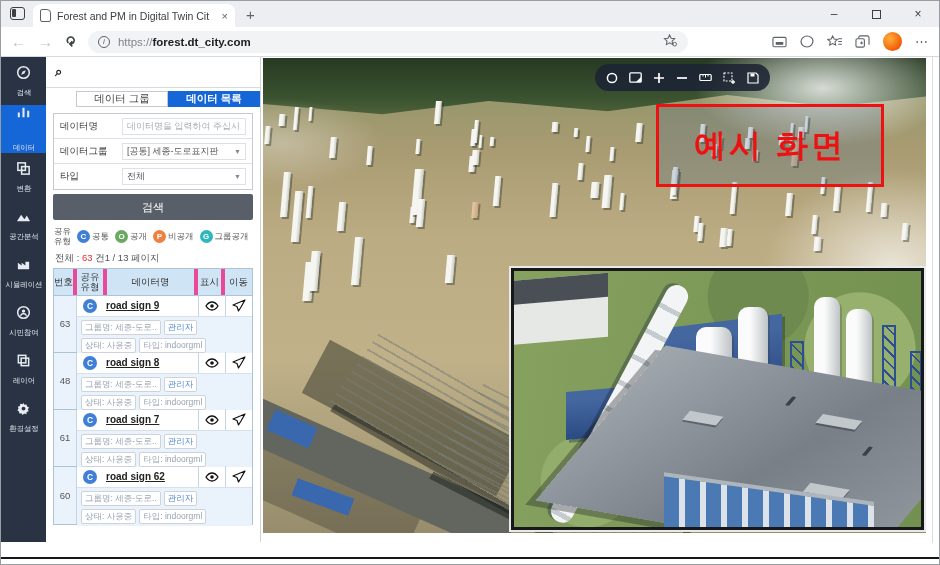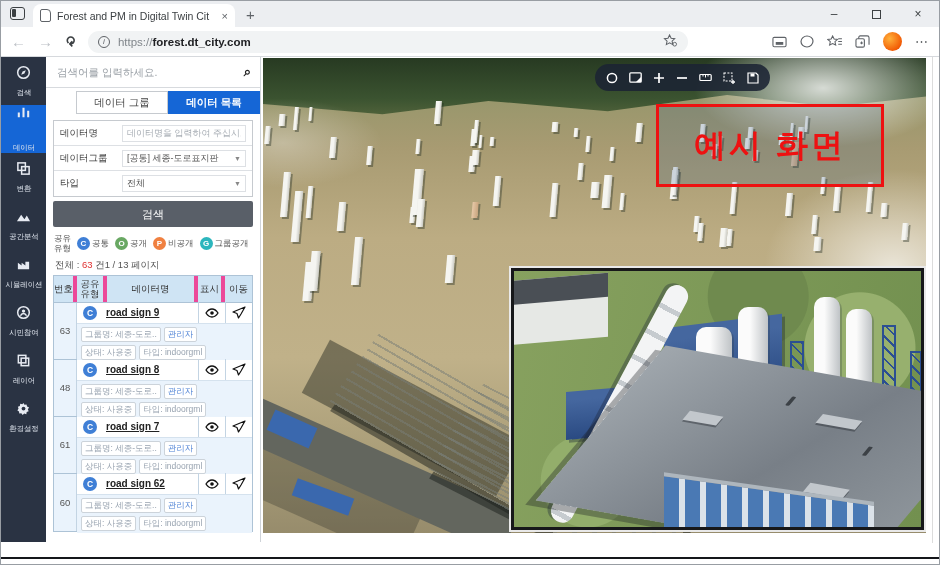--- a/index.html
+++ b/index.html
@@ -43,21 +43,21 @@
   .side-item.active{background:#1566d6;justify-content:space-between;}
   .side-item svg{width:15px;height:15px;stroke:#e7ebf2;fill:none;stroke-width:1.6;}
   .side-label{font-size:8px;color:#dfe5ee;white-space:nowrap;transform:scale(.92);}
 
   
   .panel{position:absolute;left:45px;top:56px;width:215px;height:485px;background:#fff;border-right:1px solid #cfd3d8;}
   .search-row{height:31px;border-bottom:1px solid #d7dade;display:flex;align-items:center;padding:0 9px;gap:6px;}
   .search-row input{flex:1;border:0;outline:none;font-size:10.5px;color:#555;font-family:inherit;background:transparent;}
   .search-row input::placeholder{color:#9aa0a6;}
   .mag{font-weight:bold;color:#222;font-size:13px;}
-  .tabs{display:flex;height:23px;margin-top:3px;margin-left:30px;}
+  .tabs{display:flex;height:16px;margin-top:3px;margin-left:30px;}
   .ptab{flex:1;display:flex;align-items:center;justify-content:center;font-size:10.5px;color:#444;
     background:#fff;border:1px solid #c6cacf;}
   .ptab.active{background:#1566d6;border-color:#1566d6;color:#fff;font-weight:bold;}
   .formbox{margin:6px 7px 4px;border:1px solid #c6cacf;}
   .form-row{display:flex;align-items:center;height:25px;border-bottom:1px solid #dde0e4;padding:0 6px;gap:6px;}
   .form-row:last-child{border-bottom:0;}
   .form-label{width:56px;font-size:9.5px;color:#444;flex:none;}
   .form-row input{flex:1;height:17px;border:1px solid #dde0e4;font-size:9px;color:#666;padding:0 4px;font-family:inherit;outline:none;min-width:0;}
   .form-row input::placeholder{color:#a7adb4;}
   .select{flex:1;height:17px;border:1px solid #dde0e4;display:flex;align-items:center;justify-content:space-between;
@@ -269,21 +269,20 @@
         <span><svg viewBox="0 0 16 16" width="15" height="15">
             <path d="M8 2l1 2 2.2-.4.6 2.2L14 7l-1.4 1.8.9 2-2.1.9L11 14l-2.2-.6L7 15l-1.3-1.9-2.2.3-.3-2.2L1.5 10l1.2-1.9L2 6l2.1-.8L4.5 3l2.2.4z" fill="#e7ebf2" stroke="none"></path>
             <circle cx="8" cy="8" r="2" fill="#2a3343" stroke="none"></circle>
           </svg></span>
         <span class="side-label">환경설정</span>
       </div>
     </div>
 
   <div class="panel">
     <div class="search-row">
-      <input placeholder="검색어를 입력하세요." style="">
       <span class="mag">⌕</span>
     </div>
     <div class="tabs">
       <div class="ptab">데이터 그룹</div>
       <div class="ptab active">데이터 목록</div>
     </div>
     <div class="formbox">
       <div class="form-row">
         <span class="form-label">데이터명</span>
         <input placeholder="데이터명을 입력하여 주십시오." style="">

